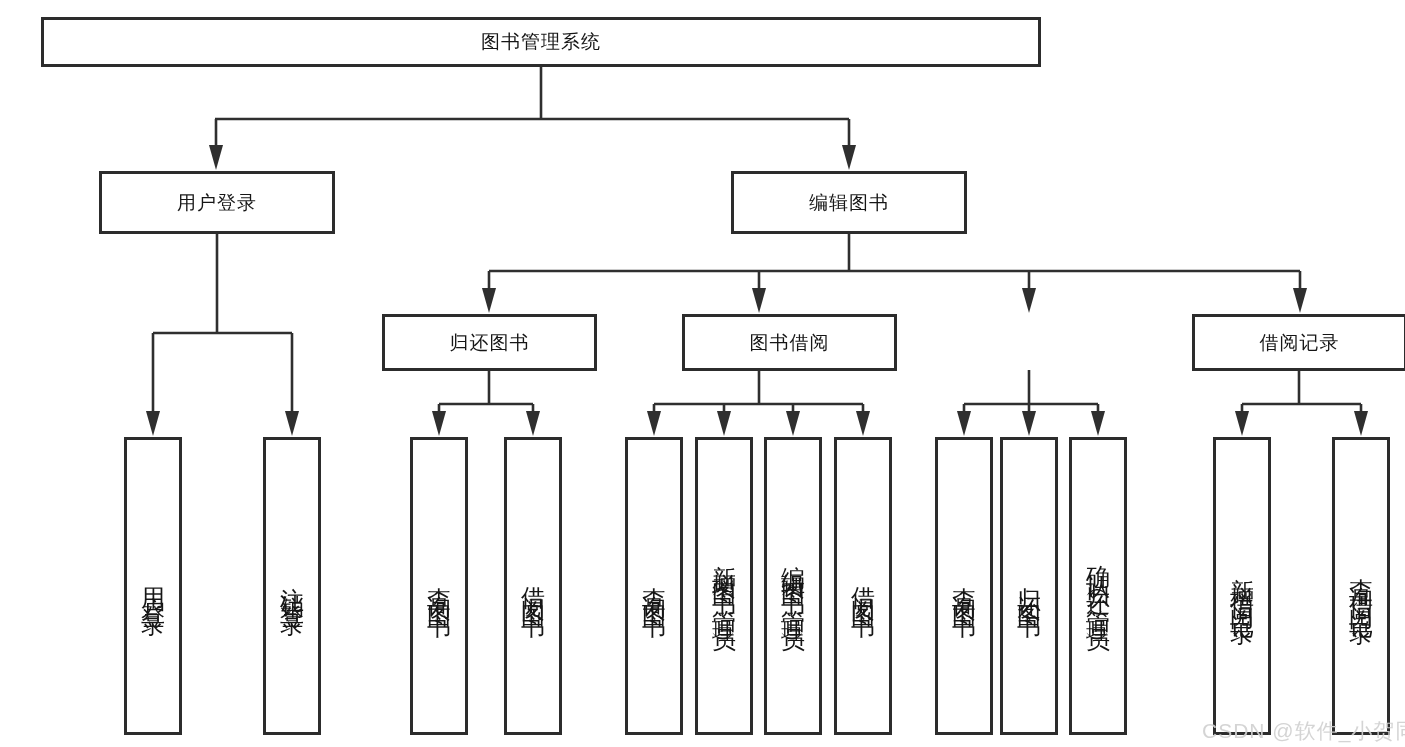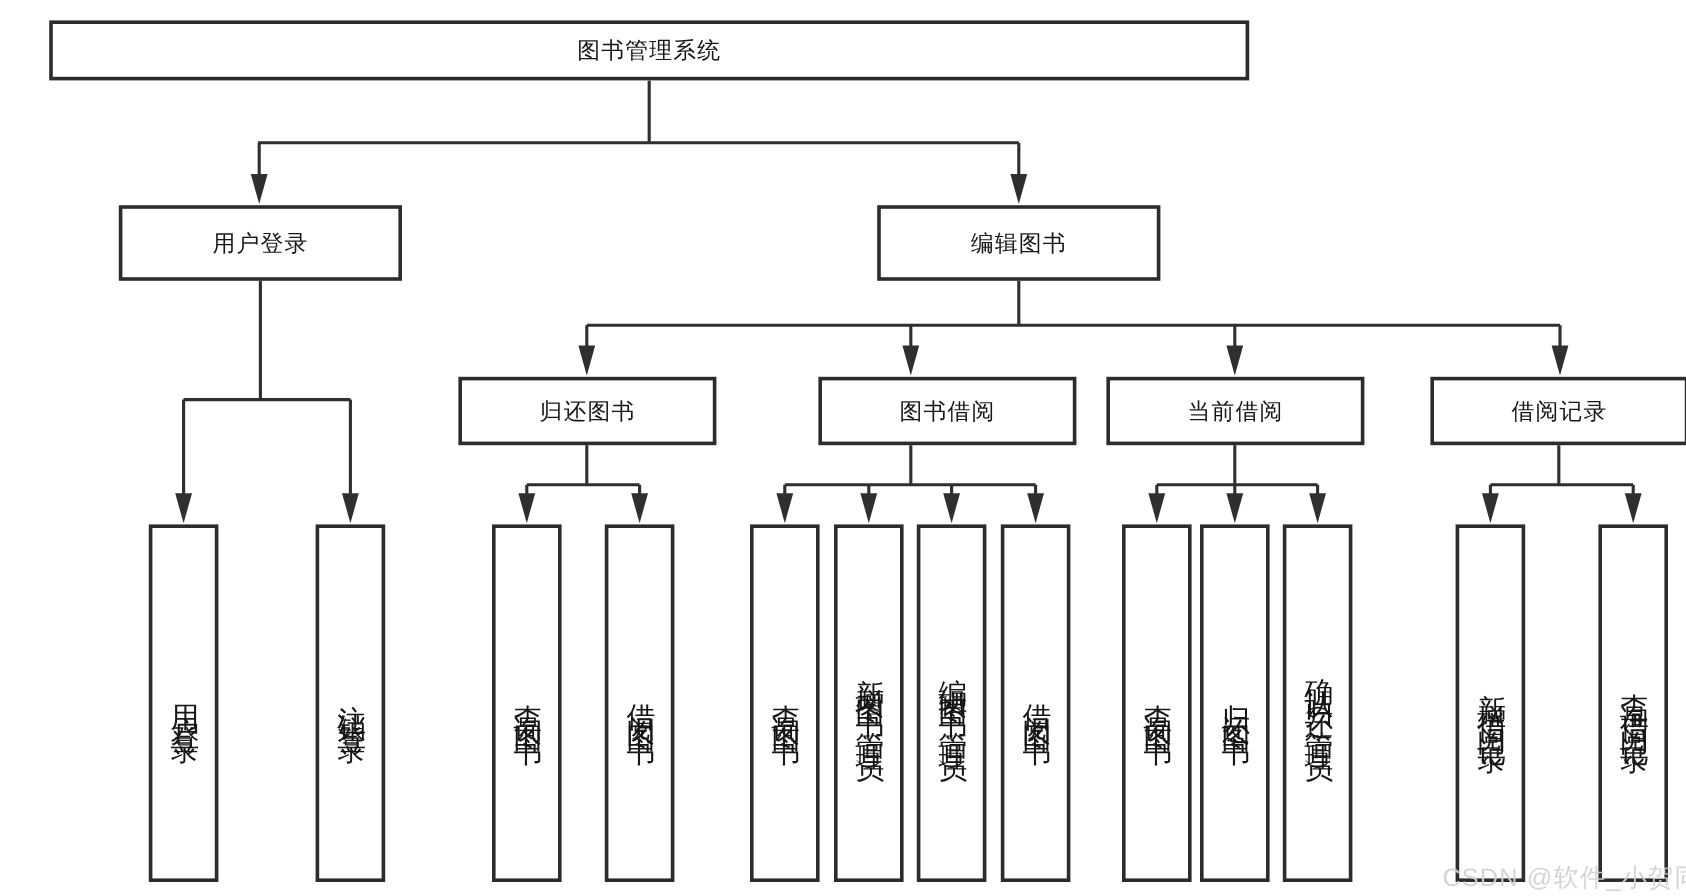--- a/index.html
+++ b/index.html
@@ -130,23 +130,20 @@
   <div class="box lvl2" style="left:712px">
     <span class="h-label">编辑图书</span>
   </div>
 
   <div class="box lvl3" style="left:363px">
     <span class="h-label">归还图书</span>
   </div>
   <div class="box lvl3" style="left:663px">
     <span class="h-label">图书借阅</span>
   </div>
-  <div class="box lvl3" style="left:903px">
-    <span class="h-label">当前借阅</span>
-  </div>
   <div class="box lvl3" style="left:1173px">
     <span class="h-label">借阅记录</span>
   </div>
 
   <div class="box vbox" style="left:105px">
     <span class="v-label">用户登录</span>
   </div>
   <div class="box vbox" style="left:244px">
     <span class="v-label">注销登录</span>
   </div>

